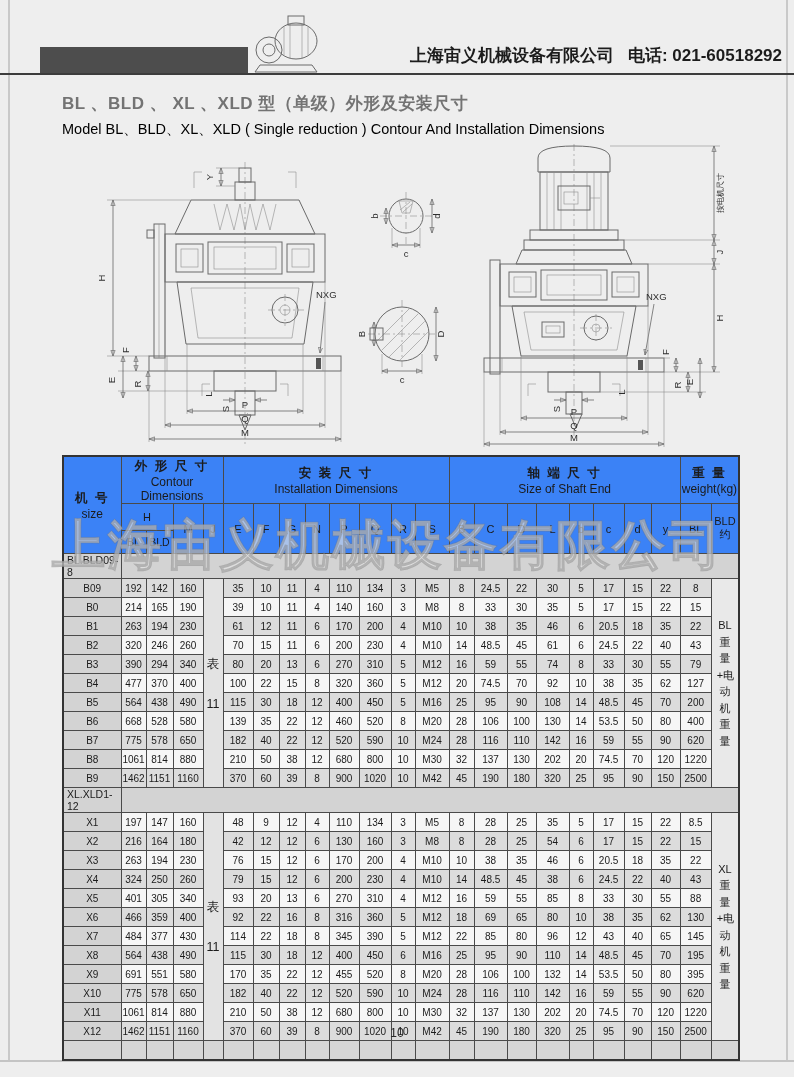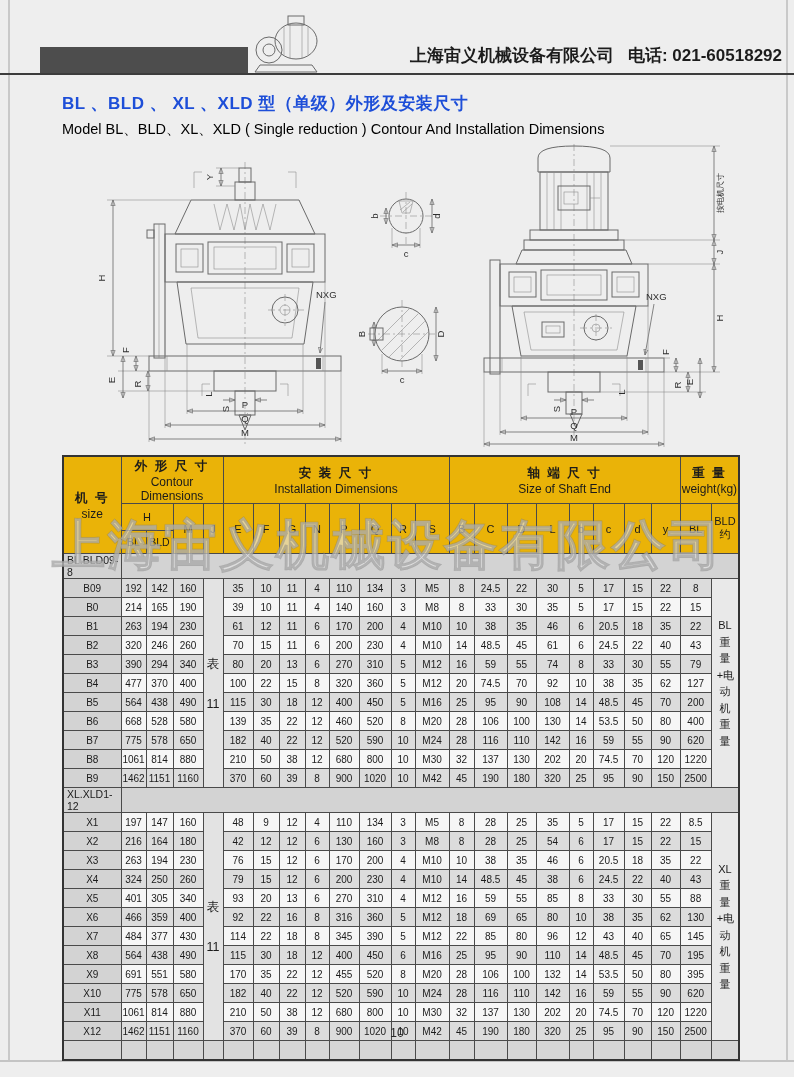--- a/index.html
+++ b/index.html
@@ -9,39 +9,39 @@
   .edge-r { position:absolute; right:6px; top:0; width:2px; height:1062px; background:#c9c9c9; }
   .edge-b { position:absolute; left:0; top:1060px; width:794px; height:2px; background:#c4c4c4; }
 
   
   .brand-bar { position:absolute; left:40px; top:47px; width:208px; height:27px; background:#4d4d4d; }
   .header-rule { position:absolute; left:0; top:73px; width:794px; height:2px; background:#3c3c3c; }
   .company-line { position:absolute; right:12px; top:44px; font-size:17px; font-weight:bold; color:#1c1c1c; white-space:nowrap;text-align:right; }
   .company-line .phone { margin-left:14px; }
   .motor-clipart { position:absolute; left:250px; top:8px; }
 
-  .doc-title { position:absolute; left:62px; top:92px; font-size:17px; font-weight:bold; color:#1d4ed8; letter-spacing:0.5px; }
+  .doc-title { position:absolute; left:62px; top:92px; font-size:17px; font-weight:bold; color:#737373; letter-spacing:0.5px; }
   .doc-subtitle { position:absolute; left:62px; top:120px; font-size:14.5px; color:#000000; }
 
   
   .draw { position:absolute; }
   .draw * { stroke:#6a6a6a; fill:none; stroke-width:1; }
   .draw .thin { stroke:#8d8d8d; stroke-width:0.6; }
   .draw .cl { stroke:#8d8d8d; stroke-width:0.6; stroke-dasharray:7 3 2 3; }
   .draw .dim { stroke:#555; stroke-width:0.7; }
   .draw text { stroke:none; fill:#2e2e2e; font-size:9.5px; font-family:"Liberation Sans",sans-serif; }
   .draw .fillD { fill:#555; stroke:none; }
   .draw .vtxt { font-size:8px; }
 
   
   table.dims { position:absolute; left:62px; top:455px; width:676px; border-collapse:collapse; table-layout:fixed;
                font-size:10px; }
   table.dims th, table.dims td { border:1px solid #4a4a4a; text-align:center; vertical-align:middle; padding:0; overflow:hidden; }
   table.dims { border:2px solid #333; }
-  table.dims thead th { background:#eab308; font-weight:normal; }
+  table.dims thead th { background:#3b82f6; font-weight:normal; }
   table.dims thead tr:nth-child(1) th { height:46px; }
   table.dims thead tr:nth-child(2) th { height:26px; font-size:11px; }
   table.dims thead tr:nth-child(3) th { height:22px; font-size:10.5px; }
   .zh { font-size:12.5px; font-weight:bold; letter-spacing:2px; }
   .en { font-size:12px; font-weight:normal; letter-spacing:0; }
   table.dims tbody td { height:18px; }
   tr.dk td { background:#dcdcdc; }
   tr.lt td { background:#f6f6f6; }
   td.size-cell { background:#d3d3d3 !important; }
   tr.sec td { background:#d3d3d3; height:17px; }

